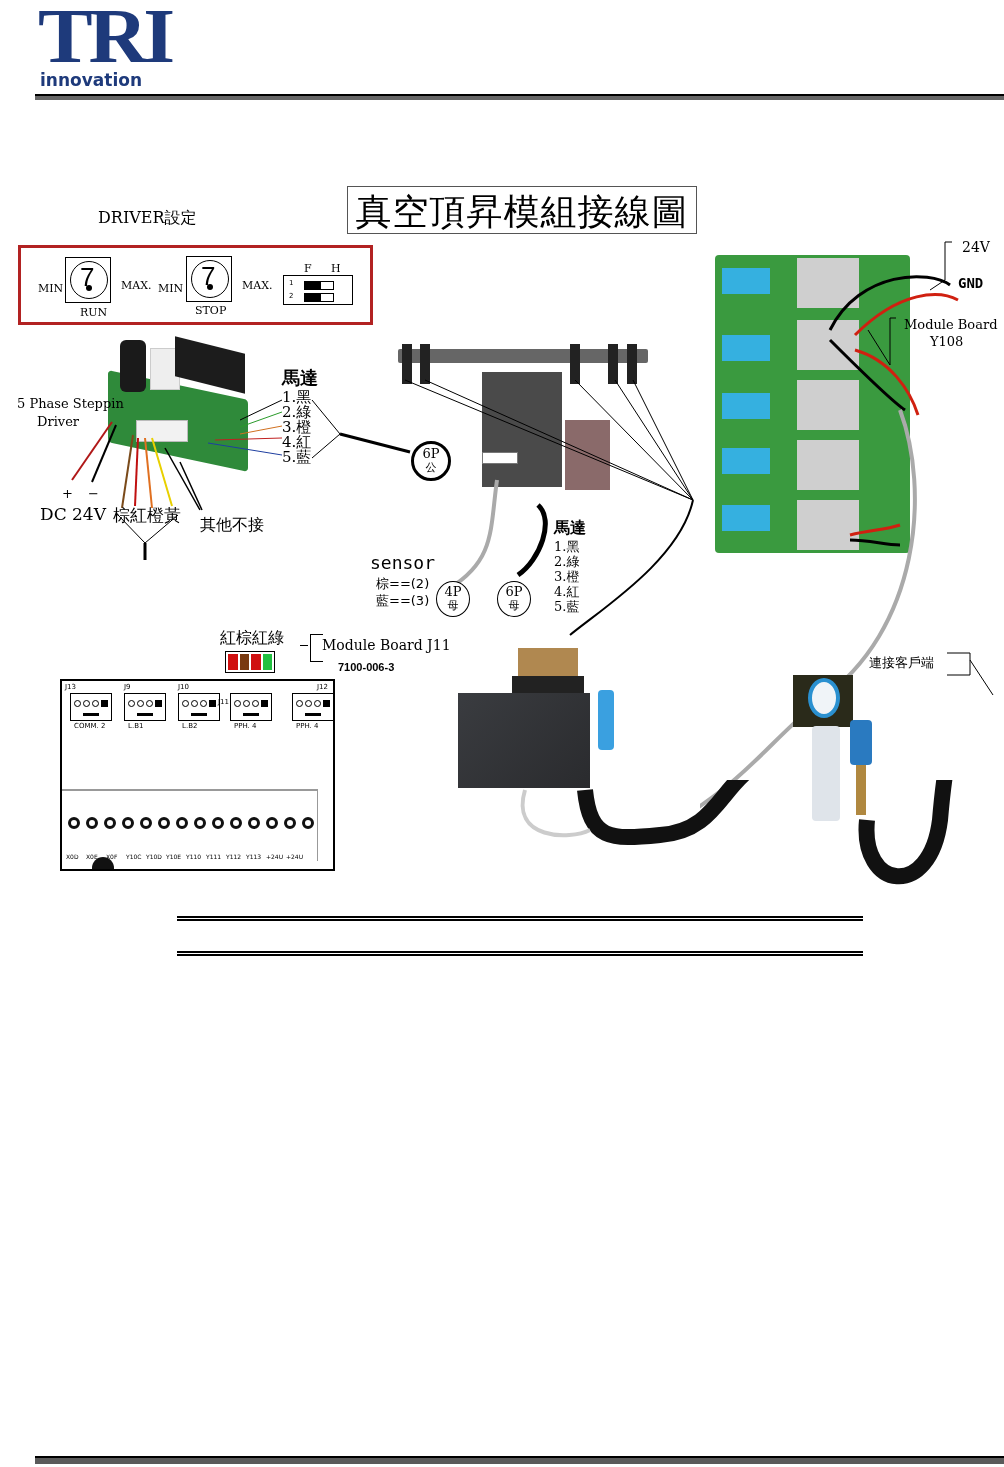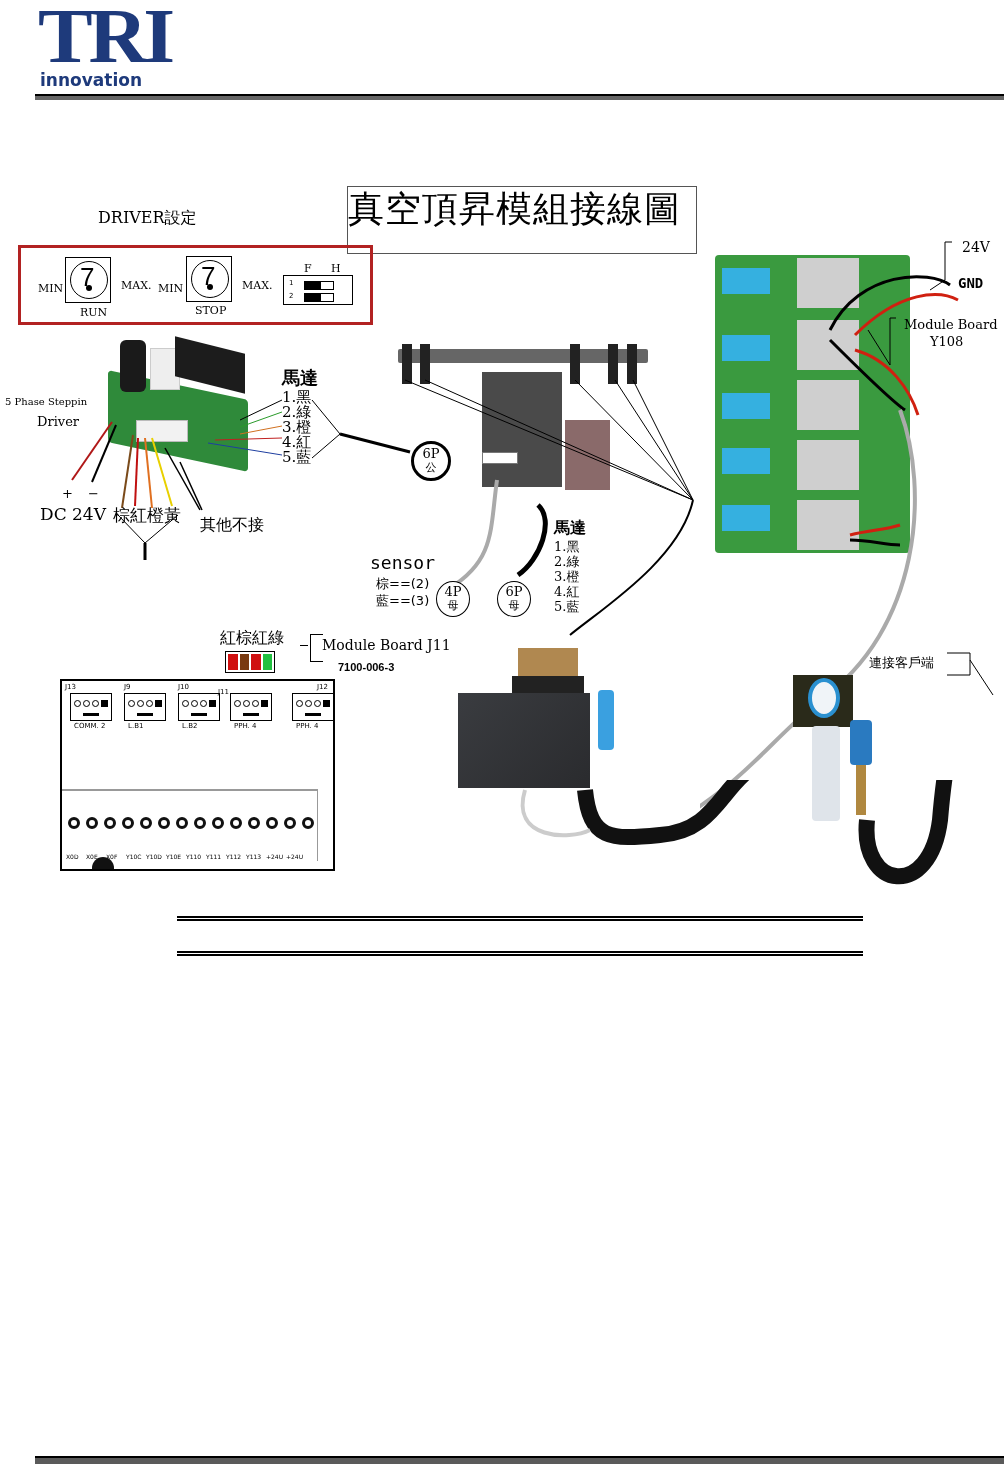--- a/index.html
+++ b/index.html
@@ -4,21 +4,21 @@
 <style>
   html,body{margin:0;padding:0;background:#fff;}
   body{width:1004px;height:1467px;position:relative;overflow:hidden;font-family:"DejaVu Serif",serif;color:#000;}
   .abs{position:absolute;}
   
   .logo-tri{left:38px;top:4px;font-family:"Liberation Serif",serif;font-weight:bold;font-size:78px;line-height:64px;color:#1e3a7b;letter-spacing:-4px;transform:scaleX(1.05);transform-origin:left;}
   .logo-sub{left:40px;top:70px;font-family:"DejaVu Sans",sans-serif;font-weight:bold;font-size:17px;color:#1e3a7b;letter-spacing:0px;}
   .hdr-line1{left:35px;top:94px;width:969px;height:2px;background:#000;}
   .hdr-line2{left:35px;top:96px;width:969px;height:4px;background:#666;}
   
-  .title-box{left:347px;top:186px;width:350px;height:68px;border:1.5px solid #555;box-sizing:border-box;font-family:Liberation Mono, monospace;font-size:36px;line-height:50px;text-align:left;letter-spacing:1px;}
+  .title-box{left:347px;top:186px;width:350px;height:48px;border:1.5px solid #555;box-sizing:border-box;font-family:Liberation Sans, sans-serif;font-size:36px;line-height:50px;text-align:center;letter-spacing:1px;}
   
   .driver-label{left:98px;top:208px;font-size:16px;color:#000000;font-family:"DejaVu Serif",serif;}
   .driver-box{left:18px;top:245px;width:355px;height:80px;border:3px solid #b22222;box-sizing:border-box;}
   .dial{width:46px;height:46px;border:1.2px solid #000;box-sizing:border-box;}
   .dial .c{position:absolute;left:4px;top:3px;width:36px;height:36px;border:1px solid #000;border-radius:50%;}
   .dial .n{position:absolute;left:14px;top:4px;font-size:26px;line-height:30px;font-family:"Liberation Sans",sans-serif;}
   .dial .dot{position:absolute;left:20px;top:27px;width:6px;height:6px;border-radius:50%;background:#000;}
   .small-lbl{font-size:11px;font-family:"DejaVu Serif",serif;}
   .dip{left:283px;top:275px;width:70px;height:30px;border:1px solid #000;box-sizing:border-box;}
   .dip .row{position:absolute;left:20px;width:28px;height:7px;border:1px solid #000;}
@@ -79,21 +79,21 @@
       <i></i>
     </div>
 </div>
 
 <div class="abs pcb" style="left:108px;top:385px;width:140px;height:72px;transform:skewY(12deg);"></div>
 <div class="abs" style="left:120px;top:340px;width:26px;height:52px;background:#1a1a1a;border-radius:6px;"></div>
 <div class="abs" style="left:150px;top:348px;width:28px;height:40px;background:#eee;border:1px solid #ccc;"></div>
 <div class="abs" style="left:175px;top:345px;width:70px;height:40px;background:#1c1c1c;transform:skewY(14deg);"></div>
 <div class="abs" style="left:136px;top:420px;width:50px;height:20px;background:#f2f2f2;border:1px solid #bbb;"></div>
 
-<div class="abs cjk" style="left:5px;top:396px;font-size:10px;font-family:'DejaVu Serif',serif;">5 Phase Steppin</div>
+<div class="abs cjk" style="left:17px;top:396px;font-size:13px;font-family:'DejaVu Serif',serif;">5 Phase Steppin</div>
 <div class="abs" style="left:37px;top:414px;font-size:13px;font-family:'DejaVu Serif',serif;">Driver</div>
 
 <svg class="abs" style="left:0;top:330px;" width="460" height="230">
   <line x1="112" y1="92" x2="72" y2="150" stroke="#b01818" stroke-width="2"></line>
   <line x1="116" y1="95" x2="92" y2="152" stroke="#000" stroke-width="2"></line>
   <line x1="133" y1="105" x2="122" y2="178" stroke="#7a4a1a" stroke-width="2"></line>
   <line x1="138" y1="108" x2="135" y2="176" stroke="#c01010" stroke-width="2"></line>
   <line x1="145" y1="108" x2="152" y2="178" stroke="#e07020" stroke-width="2"></line>
   <line x1="152" y1="108" x2="172" y2="176" stroke="#e8d000" stroke-width="2"></line>
   <line x1="165" y1="118" x2="200" y2="180" stroke="#000" stroke-width="1.5"></line>
@@ -236,21 +236,21 @@
   <span class="abs tiny" style="left:116px;top:2px;">J10</span>
   <div class="conn" style="left:116px;top:12px;">
       <span class="pin" style="position: absolute; width: 7px; height: 7px; border: 1px solid rgb(0, 0, 0); border-radius: 50%; background: rgb(255, 255, 255); left: 3px; top: 6px;"></span>
       <span class="pin" style="position: absolute; width: 7px; height: 7px; border: 1px solid rgb(0, 0, 0); border-radius: 50%; background: rgb(255, 255, 255); left: 12px; top: 6px;"></span>
       <span class="pin" style="position: absolute; width: 7px; height: 7px; border: 1px solid rgb(0, 0, 0); border-radius: 50%; background: rgb(255, 255, 255); left: 21px; top: 6px;"></span>
       <span class="pin" style="position: absolute; width: 7px; height: 7px; border: 1px solid rgb(0, 0, 0); border-radius: 0px; background: rgb(0, 0, 0); left: 30px; top: 6px;"></span>
       <span style="position: absolute; left: 12px; top: 19px; width: 16px; height: 3px; background: rgb(0, 0, 0);"></span>
     </div>
   <span class="abs tiny" style="left:120px;top:41px;">L.B2</span>
 
-  <span class="abs tiny" style="left:156px;top:7px;">J11</span>
+  <span class="abs tiny" style="left:156px;top:17px;">J11</span>
   <div class="conn" style="left:168px;top:12px;">
       <span class="pin" style="position: absolute; width: 7px; height: 7px; border: 1px solid rgb(0, 0, 0); border-radius: 50%; background: rgb(255, 255, 255); left: 3px; top: 6px;"></span>
       <span class="pin" style="position: absolute; width: 7px; height: 7px; border: 1px solid rgb(0, 0, 0); border-radius: 50%; background: rgb(255, 255, 255); left: 12px; top: 6px;"></span>
       <span class="pin" style="position: absolute; width: 7px; height: 7px; border: 1px solid rgb(0, 0, 0); border-radius: 50%; background: rgb(255, 255, 255); left: 21px; top: 6px;"></span>
       <span class="pin" style="position: absolute; width: 7px; height: 7px; border: 1px solid rgb(0, 0, 0); border-radius: 0px; background: rgb(0, 0, 0); left: 30px; top: 6px;"></span>
       <span style="position: absolute; left: 12px; top: 19px; width: 16px; height: 3px; background: rgb(0, 0, 0);"></span>
     </div>
   <span class="abs tiny" style="left:172px;top:41px;">PPH. 4</span>
 
   <span class="abs tiny" style="left:255px;top:2px;">J12</span>

